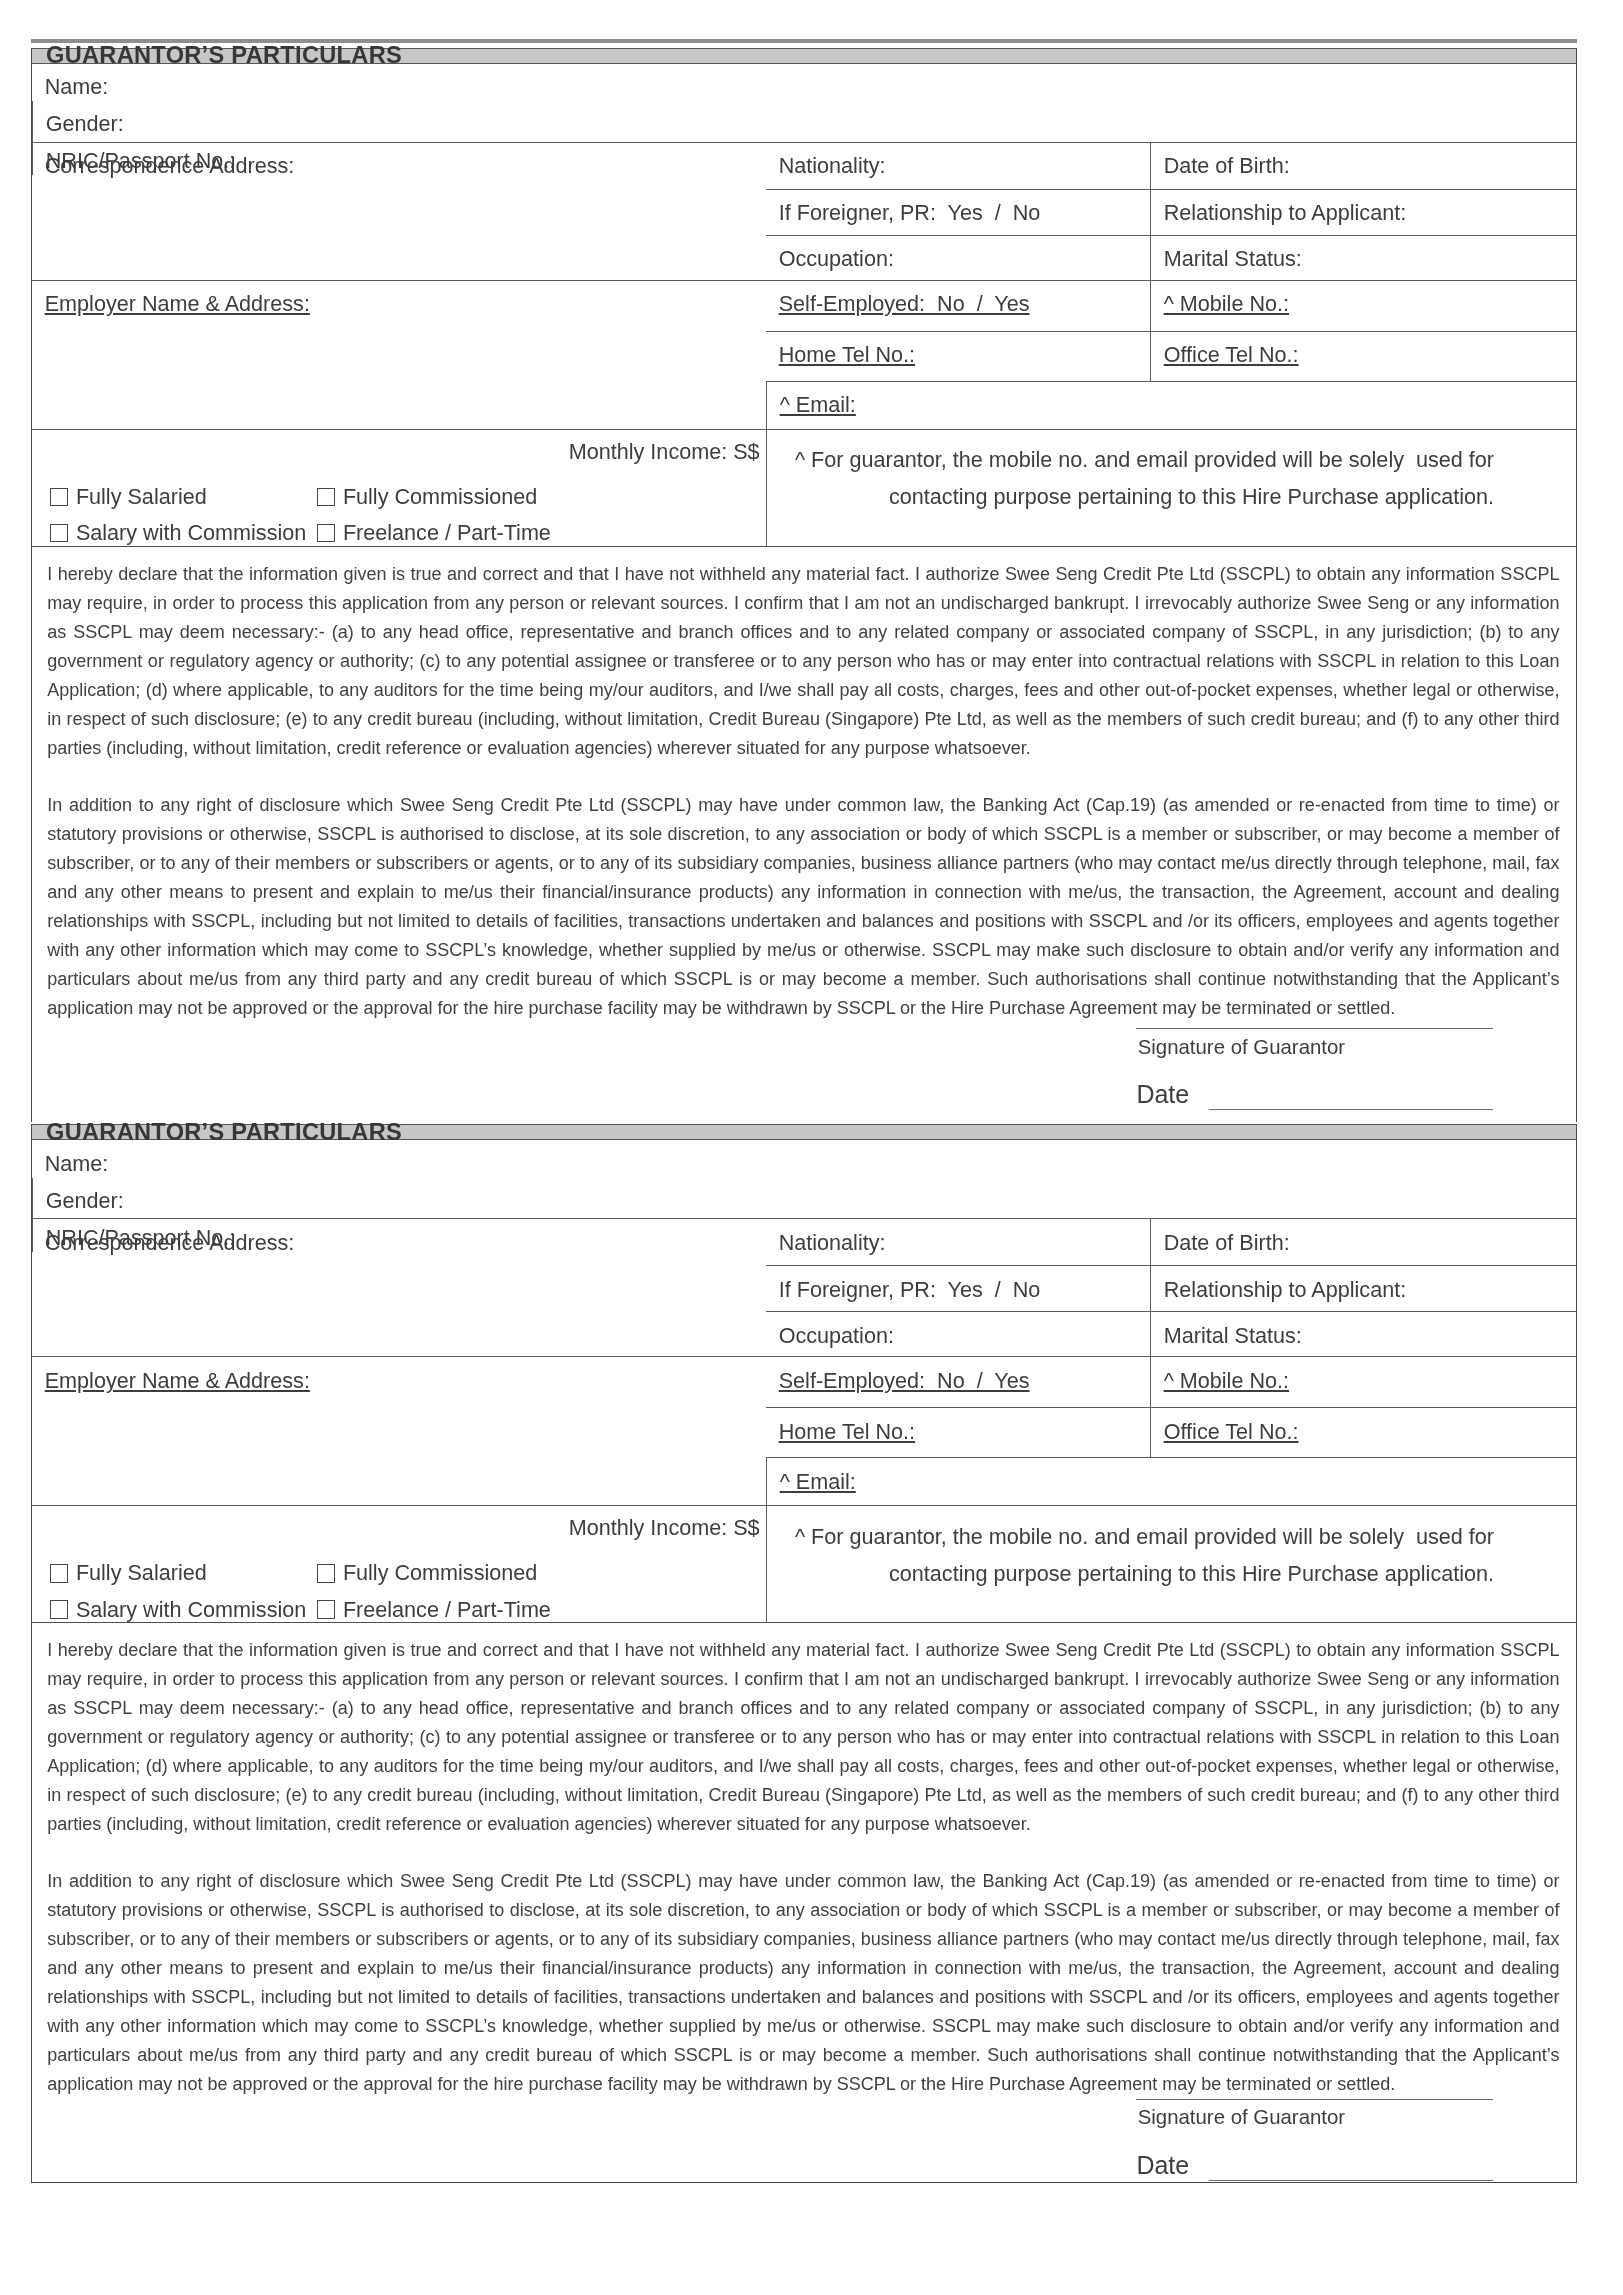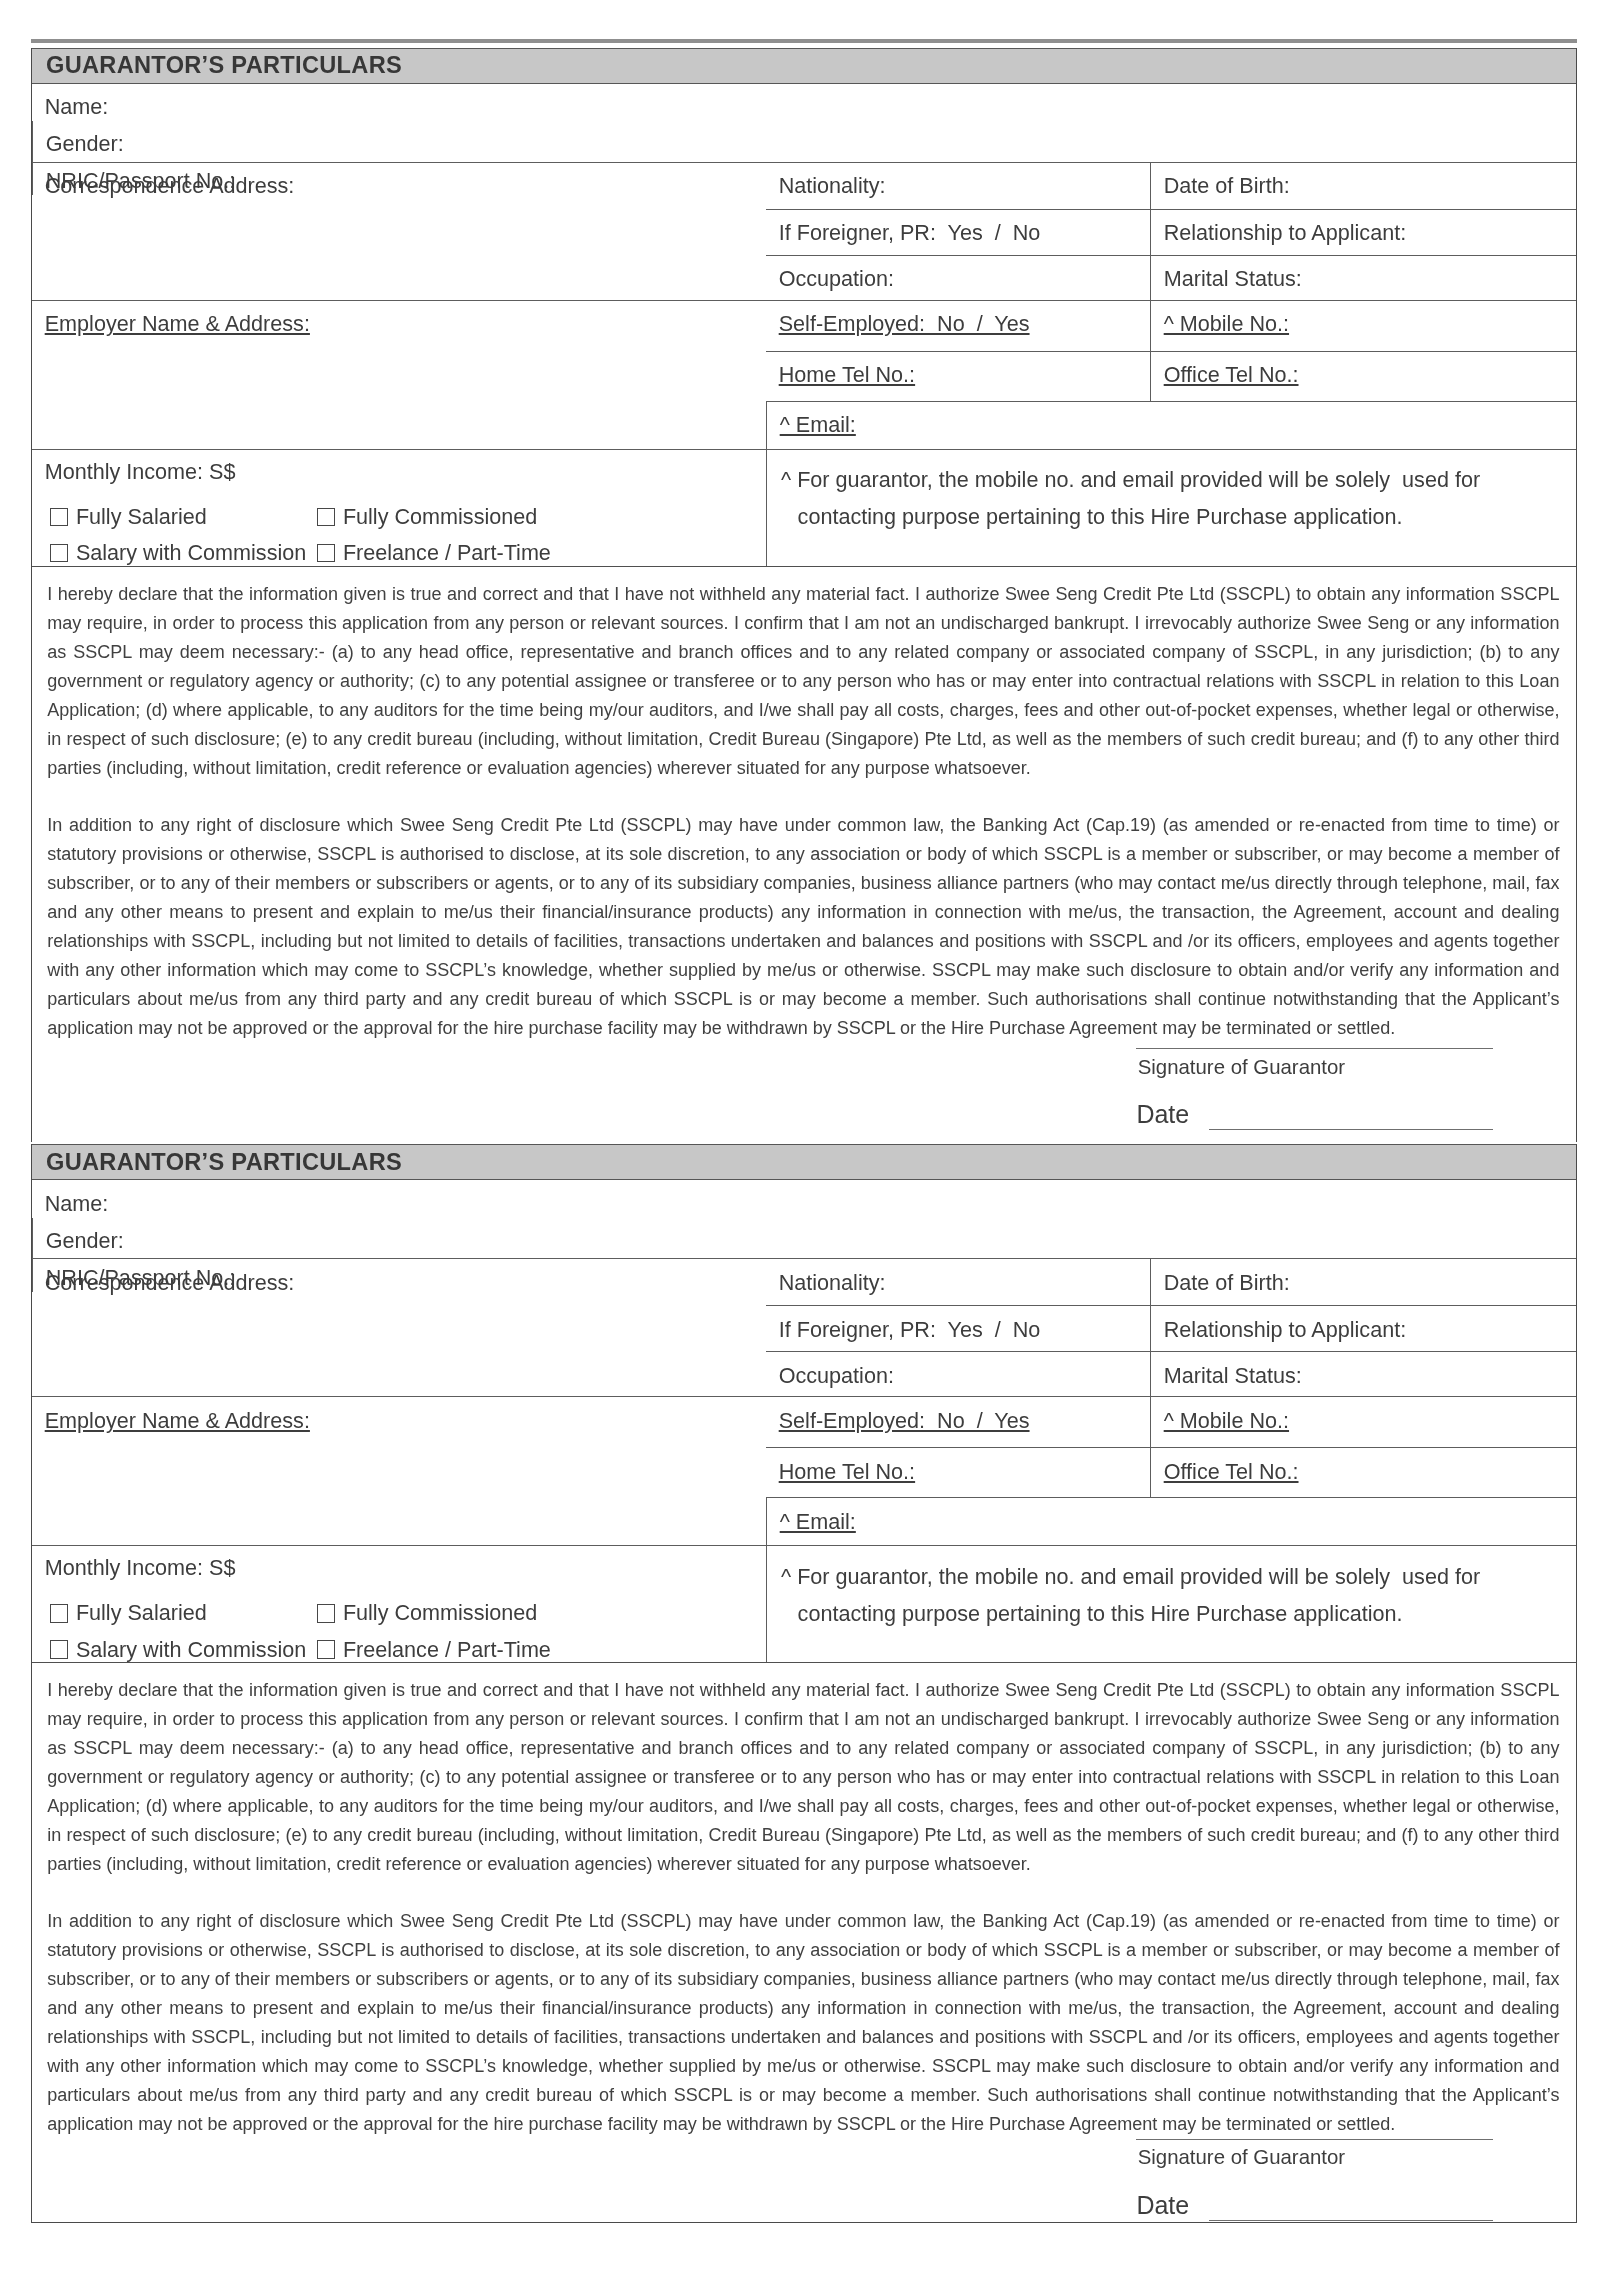--- a/index.html
+++ b/index.html
@@ -7,21 +7,21 @@
   body { font-family: "Liberation Sans", "DejaVu Sans", sans-serif; color: #3d3d3d;
          -webkit-font-smoothing: antialiased; }
 
   .page { position: relative; width: 1624px; height: 2295px; background: #ffffff; }
   .form { position: absolute; left: 31px; top: 39px; width: 1546px; }
 
   .top-rule { height: 3.8px; background: #8f8f8f; margin-bottom: 5.1px; }
 
   .gsec { border-left: 1.9px solid #4a4a4a; border-right: 1.9px solid #4a4a4a; }
 
-  .hdr { height: 36px; background: #c7c7c7; border-top: 1.9px solid #565656; border-bottom: 1.9px solid #565656;
+  .hdr { height: 16px; background: #c7c7c7; border-top: 1.9px solid #565656; border-bottom: 1.9px solid #565656;
          display: flex; align-items: center; padding-left: 14px;
          font-size: 23.6px; font-weight: bold; color: #373737; letter-spacing: 0.3px; }
 
   .row { display: flex; width: 100%; border-top: 1.3px solid #5d5d5d; }
   .row.first { border-top: none; }
 
   .c-left  { width: 734px; flex: none; position: relative; }
   .c-mid   { width: 384px;  flex: none; border-left: 1.3px solid #5d5d5d; }
   .c-right { flex: 1; border-left: 1.3px solid #5d5d5d; }
   .c-wide  { flex: 1; border-left: 1.3px solid #5d5d5d; }
@@ -32,21 +32,21 @@
   .subcol { flex: 1; display: flex; flex-direction: column; }
   .subrow { display: flex; flex: 1; border-top: 1.3px solid #5d5d5d; }
   .subrow.first { border-top: none; }
   .subrow .c-mid { border-left: none; }
 
   .r1 { height: 78px; flex-direction: column; }
   .r2 { height: 138px; }
   .r2 .subrow { height: 46px; flex: none; }
   .r3 { height: 149px; text-decoration: underline; }
   .r3 .subrow { height: 50px; flex: none; }
-  .r4 { height: 117px; }
+  .r4 { height: 117px; text-align: right; }
 
   .income-cell { padding: 9px 6.4px 0 12.7px; }
   .cbx-grid { display: grid; grid-template-columns: 267px auto; grid-row-gap: 10.2px; margin: 19px 0 0 5.1px; }
   .cbx-item { display: flex; align-items: center; font-size: 21.6px; white-space: pre-wrap; }
   .cbx-box { width: 18.5px; height: 18.5px; border: 1.9px solid #474747; margin-right: 7.6px; flex: none; background: #ffffff; }
 
   .note-cell { padding: 11.5px 12.7px 0 14px; }
   .note-text { display: block; max-width: 713px; font-size: 21.6px; line-height: 37px;
                text-indent: -16.6px; padding-left: 16.6px; white-space: pre-wrap; }
 

